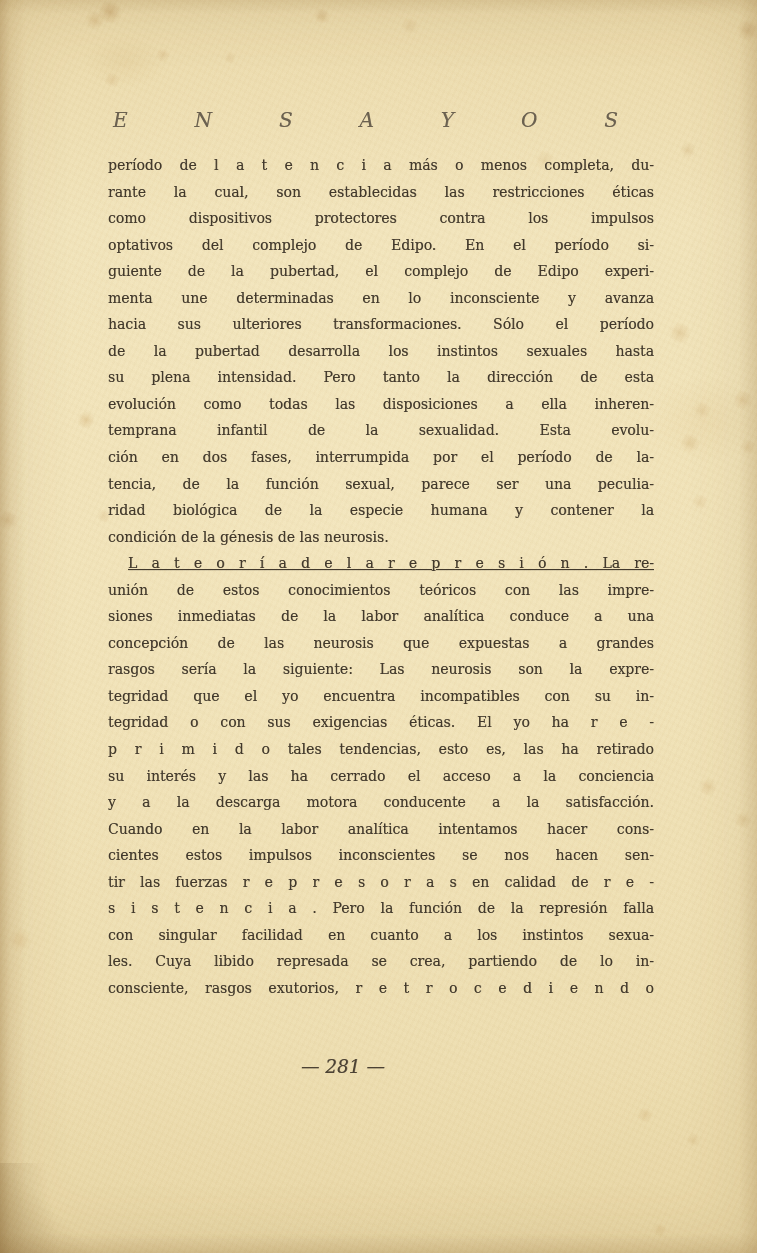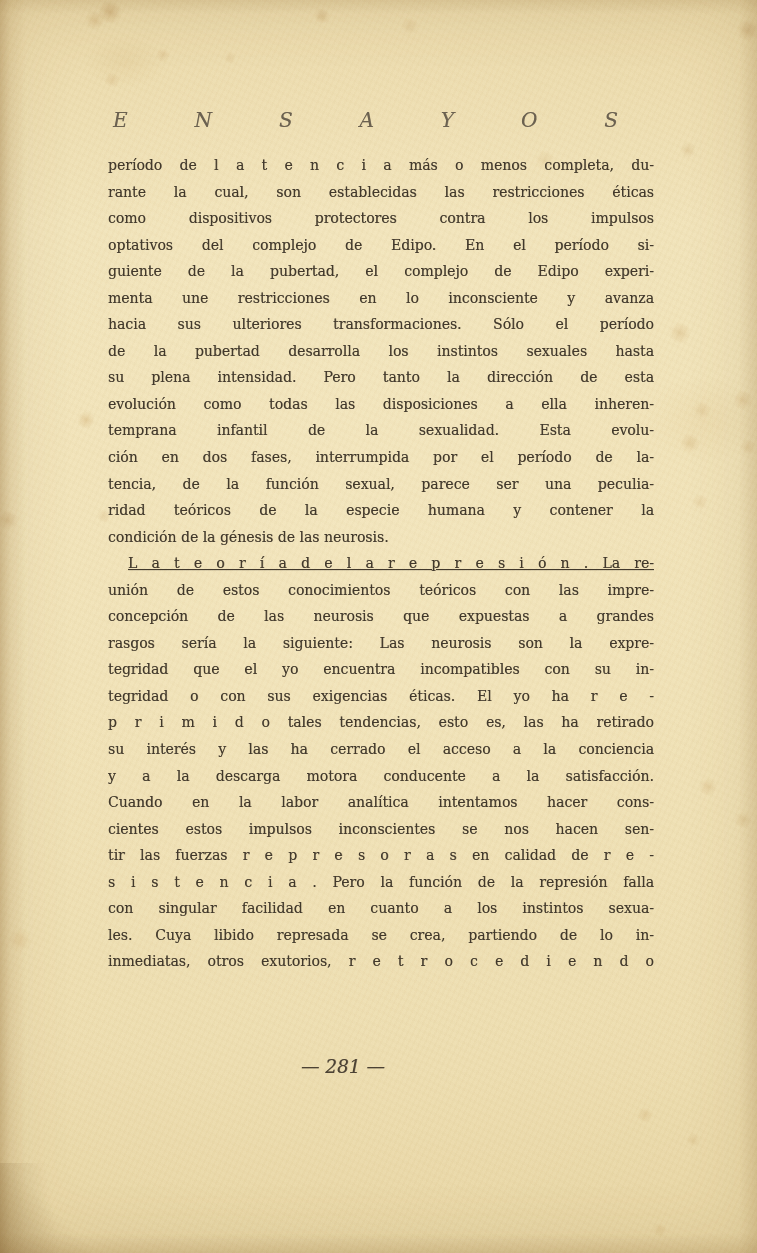--- a/index.html
+++ b/index.html
@@ -128,42 +128,43 @@
       <span>O</span>
       <span>S</span>
     </div>
 
   <div class="body-text">
       <div class="line">período de l a t e n c i a más o menos completa, du-</div>
       <div class="line">rante la cual, son establecidas las restricciones éticas</div>
       <div class="line">como dispositivos protectores contra los impulsos</div>
       <div class="line">optativos del complejo de Edipo. En el período si-</div>
       <div class="line">guiente de la pubertad, el complejo de Edipo experi-</div>
-      <div class="line">menta une restricciones en lo inconsciente y avanza</div>
+      <div class="line">menta une determinadas en lo inconsciente y avanza</div>
       <div class="line">hacia sus ulteriores transformaciones. Sólo el período</div>
       <div class="line">de la pubertad desarrolla los instintos sexuales hasta</div>
       <div class="line">su plena intensidad. Pero tanto la dirección de esta</div>
       <div class="line">evolución como todas las disposiciones a ella inheren-</div>
       <div class="line">temprana infantil de la sexualidad. Esta evolu-</div>
       <div class="line">ción en dos fases, interrumpida por el período de la-</div>
       <div class="line">tencia, de la función sexual, parece ser una peculia-</div>
-      <div class="line">ridad teóricos de la especie humana y contener la</div>
+      <div class="line">ridad biológica de la especie humana y contener la</div>
       <div class="line flush">condición de la génesis de las neurosis.</div>
       <div class="line indent">L a t e o r í a d e l a r e p r e s i ó n . La re-</div>
       <div class="line">unión de estos conocimientos teóricos con las impre-</div>
+      <div class="line">siones inmediatas de la labor analítica conduce a una</div>
       <div class="line">concepción de las neurosis que expuestas a grandes</div>
       <div class="line">rasgos sería la siguiente: Las neurosis son la expre-</div>
       <div class="line">tegridad que el yo encuentra incompatibles con su in-</div>
       <div class="line">tegridad o con sus exigencias éticas. El yo ha r e -</div>
       <div class="line">p r i m i d o tales tendencias, esto es, las ha retirado</div>
       <div class="line">su interés y las ha cerrado el acceso a la conciencia</div>
       <div class="line">y a la descarga motora conducente a la satisfacción.</div>
       <div class="line">Cuando en la labor analítica intentamos hacer cons-</div>
       <div class="line">cientes estos impulsos inconscientes se nos hacen sen-</div>
       <div class="line">tir las fuerzas r e p r e s o r a s en calidad de r e -</div>
       <div class="line">s i s t e n c i a . Pero la función de la represión falla</div>
       <div class="line">con singular facilidad en cuanto a los instintos sexua-</div>
       <div class="line">les. Cuya libido represada se crea, partiendo de lo in-</div>
-      <div class="line">inmediatas, otros exutorios, r e t r o c e d i e n d o</div>
+      <div class="line">consciente, rasgos exutorios, r e t r o c e d i e n d o</div>
     </div>
 
   <div class="page-number">— 281 —</div>
 </div>
 
 </body></html>

